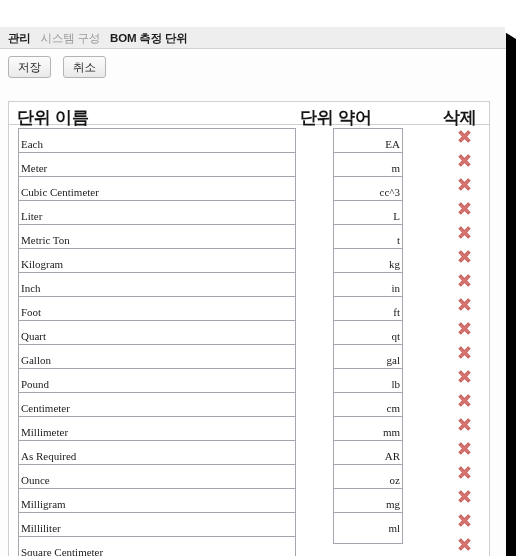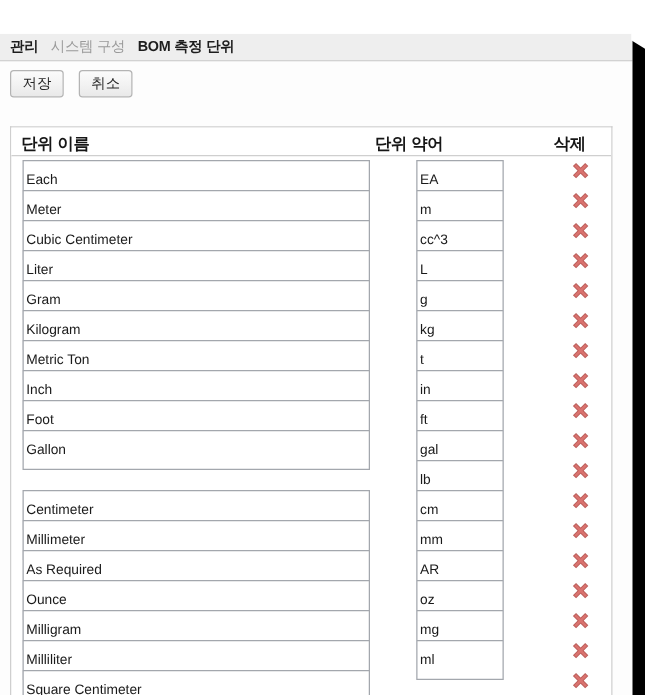--- a/index.html
+++ b/index.html
@@ -158,21 +158,21 @@
   .table-head {
     height: 23px;
     box-sizing: border-box;
     border-bottom: 1px solid #cfcfcf;
     background: #ffffff;
     position: relative;
   }
   .th {
     position: absolute;
     top: 4px;
-    font-size: 13px;
+    font-size: 17px;
     font-weight: bold;
     color: #161616;
     white-space: nowrap;
     letter-spacing: -0.2px;
   }
   .th-name { left: 8px; }
   .th-abbr { left: 291px; }
   .th-del  { left: 434px; }
 
   .table-body {
@@ -188,33 +188,34 @@
   }
   .cell-name,
   .cell-abbr {
     position: absolute;
     top: 3px;
     height: 32px;
     box-sizing: border-box;
     border: 1px solid #a3a7ad;
     background: #ffffff;
     font-size: 11px;
-    font-family: Liberation Sans, sans-serif;
+    font-family: Liberation Serif, serif;
     color: #1a1a1a;
     padding: 0 2px;
     line-height: 15px;
     outline: none;
   }
   .cell-name {
     left: 9px;
     width: 278px;
   }
   .cell-abbr {
     left: 324px;
     width: 70px;
+    text-align: right;
   }
   .cell-del {
     position: absolute;
     left: 448px;
     top: 4px;
     width: 15px;
     height: 15px;
     cursor: pointer;
   }
   .cell-del svg { display: block; }
@@ -306,22 +307,22 @@
                   <line x1="12.4" y1="2.6" x2="2.6" y2="12.4"></line>
                 </g>
                 <g stroke="#d9736f" stroke-width="2.2" stroke-linecap="butt">
                   <line x1="3.1" y1="3.1" x2="11.9" y2="11.9"></line>
                   <line x1="11.9" y1="3.1" x2="3.1" y2="11.9"></line>
                 </g>
               </svg>
             </span>
           </div>
           <div class="row">
-            <input type="text" class="cell-name" value="Gram" style="">
-            <input type="text" class="cell-abbr" value="g" style="">
+            <input type="text" class="cell-name" value="Metric Ton" style="">
+            <input type="text" class="cell-abbr" value="t" style="">
             <span class="cell-del">
               <svg width="15" height="15" viewBox="0 0 15 15">
                 <g stroke="#b95b57" stroke-width="3.6" stroke-linecap="butt">
                   <line x1="2.6" y1="2.6" x2="12.4" y2="12.4"></line>
                   <line x1="12.4" y1="2.6" x2="2.6" y2="12.4"></line>
                 </g>
                 <g stroke="#d9736f" stroke-width="2.2" stroke-linecap="butt">
                   <line x1="3.1" y1="3.1" x2="11.9" y2="11.9"></line>
                   <line x1="11.9" y1="3.1" x2="3.1" y2="11.9"></line>
                 </g>
@@ -338,36 +339,20 @@
                   <line x1="12.4" y1="2.6" x2="2.6" y2="12.4"></line>
                 </g>
                 <g stroke="#d9736f" stroke-width="2.2" stroke-linecap="butt">
                   <line x1="3.1" y1="3.1" x2="11.9" y2="11.9"></line>
                   <line x1="11.9" y1="3.1" x2="3.1" y2="11.9"></line>
                 </g>
               </svg>
             </span>
           </div>
           <div class="row">
-            <input type="text" class="cell-name" value="Metric Ton" style="">
-            <input type="text" class="cell-abbr" value="t" style="">
-            <span class="cell-del">
-              <svg width="15" height="15" viewBox="0 0 15 15">
-                <g stroke="#b95b57" stroke-width="3.6" stroke-linecap="butt">
-                  <line x1="2.6" y1="2.6" x2="12.4" y2="12.4"></line>
-                  <line x1="12.4" y1="2.6" x2="2.6" y2="12.4"></line>
-                </g>
-                <g stroke="#d9736f" stroke-width="2.2" stroke-linecap="butt">
-                  <line x1="3.1" y1="3.1" x2="11.9" y2="11.9"></line>
-                  <line x1="11.9" y1="3.1" x2="3.1" y2="11.9"></line>
-                </g>
-              </svg>
-            </span>
-          </div>
-          <div class="row">
             <input type="text" class="cell-name" value="Inch" style="">
             <input type="text" class="cell-abbr" value="in" style="">
             <span class="cell-del">
               <svg width="15" height="15" viewBox="0 0 15 15">
                 <g stroke="#b95b57" stroke-width="3.6" stroke-linecap="butt">
                   <line x1="2.6" y1="2.6" x2="12.4" y2="12.4"></line>
                   <line x1="12.4" y1="2.6" x2="2.6" y2="12.4"></line>
                 </g>
                 <g stroke="#d9736f" stroke-width="2.2" stroke-linecap="butt">
                   <line x1="3.1" y1="3.1" x2="11.9" y2="11.9"></line>
@@ -386,36 +371,53 @@
                   <line x1="12.4" y1="2.6" x2="2.6" y2="12.4"></line>
                 </g>
                 <g stroke="#d9736f" stroke-width="2.2" stroke-linecap="butt">
                   <line x1="3.1" y1="3.1" x2="11.9" y2="11.9"></line>
                   <line x1="11.9" y1="3.1" x2="3.1" y2="11.9"></line>
                 </g>
               </svg>
             </span>
           </div>
           <div class="row">
+            <input type="text" class="cell-name" value="Quart" style="">
+            <input type="text" class="cell-abbr" value="qt" style="">
+            <span class="cell-del">
+              <svg width="15" height="15" viewBox="0 0 15 15">
+                <g stroke="#b95b57" stroke-width="3.6" stroke-linecap="butt">
+                  <line x1="2.6" y1="2.6" x2="12.4" y2="12.4"></line>
+                  <line x1="12.4" y1="2.6" x2="2.6" y2="12.4"></line>
+                </g>
+                <g stroke="#d9736f" stroke-width="2.2" stroke-linecap="butt">
+                  <line x1="3.1" y1="3.1" x2="11.9" y2="11.9"></line>
+                  <line x1="11.9" y1="3.1" x2="3.1" y2="11.9"></line>
+                </g>
+              </svg>
+            </span>
+          </div>
+          <div class="row">
             <input type="text" class="cell-name" value="Gallon" style="">
             <input type="text" class="cell-abbr" value="gal" style="">
             <span class="cell-del">
               <svg width="15" height="15" viewBox="0 0 15 15">
                 <g stroke="#b95b57" stroke-width="3.6" stroke-linecap="butt">
                   <line x1="2.6" y1="2.6" x2="12.4" y2="12.4"></line>
                   <line x1="12.4" y1="2.6" x2="2.6" y2="12.4"></line>
                 </g>
                 <g stroke="#d9736f" stroke-width="2.2" stroke-linecap="butt">
                   <line x1="3.1" y1="3.1" x2="11.9" y2="11.9"></line>
                   <line x1="11.9" y1="3.1" x2="3.1" y2="11.9"></line>
                 </g>
               </svg>
             </span>
           </div>
           <div class="row">
+            <input type="text" class="cell-name" value="Pound" style="">
             <input type="text" class="cell-abbr" value="lb" style="">
             <span class="cell-del">
               <svg width="15" height="15" viewBox="0 0 15 15">
                 <g stroke="#b95b57" stroke-width="3.6" stroke-linecap="butt">
                   <line x1="2.6" y1="2.6" x2="12.4" y2="12.4"></line>
                   <line x1="12.4" y1="2.6" x2="2.6" y2="12.4"></line>
                 </g>
                 <g stroke="#d9736f" stroke-width="2.2" stroke-linecap="butt">
                   <line x1="3.1" y1="3.1" x2="11.9" y2="11.9"></line>
                   <line x1="11.9" y1="3.1" x2="3.1" y2="11.9"></line>

